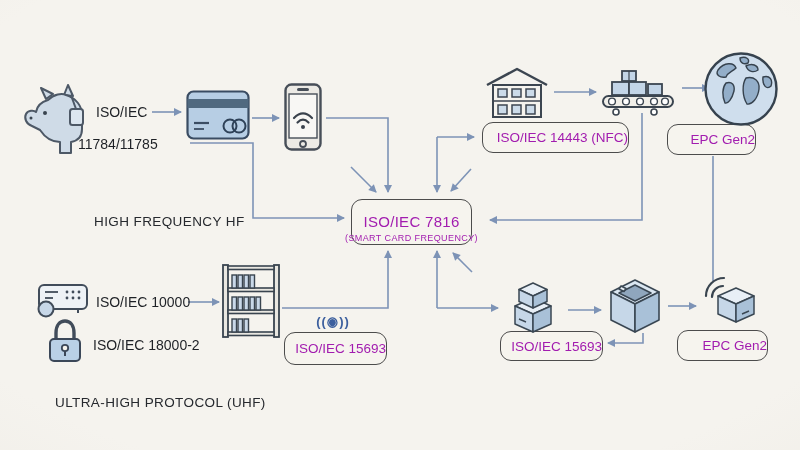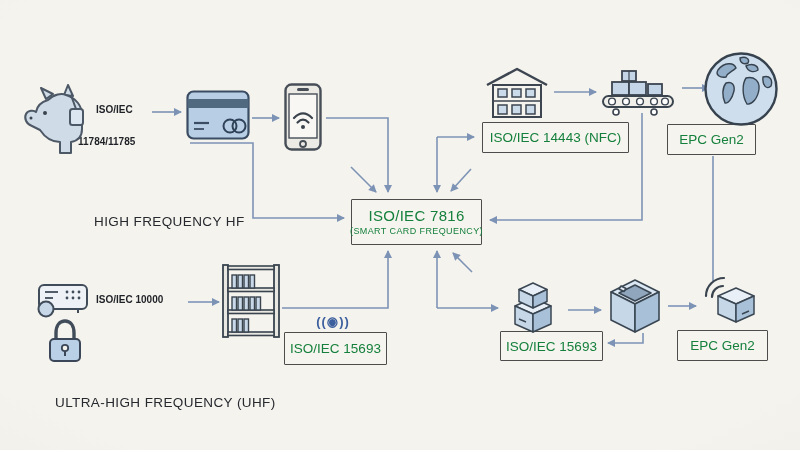--- a/index.html
+++ b/index.html
@@ -3,25 +3,25 @@
 <meta charset="utf-8">
 <style>
   html,body{margin:0;padding:0;background:#e8e5dd;}
   .stage{
     position:relative;width:800px;height:450px;overflow:hidden;
     background:radial-gradient(115% 115% at 50% 45%, #f5f3ee 55%, #eBe8e0 100%);
     font-family:"Liberation Sans", sans-serif;color:#1d2127;
   }
   .abs{position:absolute;}
   .section-label{font-size:13.5px;font-weight:500;letter-spacing:.4px;color:#26292e;white-space:nowrap;}
-  .small-label{font-size:10px;font-weight:700;color:#1e2126;white-space:nowrap;}
+  .small-label{font-size:14px;font-weight:400;color:#1e2126;white-space:nowrap;}
   .dbox{
-    position:absolute;display:flex;align-items:center;justify-content:center;
+    position:absolute;display:flex;align-items:center;justify-content:flex-end;
     border:1.4px solid #4c4c4c;background:#f6f4ee;box-sizing:border-box;
-    font-size:13.5px;color:#15803d;white-space:nowrap;border-radius:1px;
+    font-size:13.5px;color:#a21caf;white-space:nowrap;border-radius:11px;
   }
   .center-box{flex-direction:column;line-height:1.25;}
   .center-box .title{font-size:15px;letter-spacing:.3px;}
   .center-box .subtitle{font-size:9px;letter-spacing:.4px;margin-top:1px;}
   .rfid-glyph{font-size:13px;color:#3c5f9e;font-weight:600;letter-spacing:1px;}
   svg{display:block;}
   .connector{stroke:#7d93b6;stroke-width:1.6;fill:none;}
 </style>
 </head>
 <body>
@@ -90,29 +90,30 @@
       </g>
     <g>
         <path class="connector" d="M643,333 V343 H608" marker-end="url(#arw)"></path>
       </g>
     <g>
         <path class="connector" d="M668,306 H696" marker-end="url(#arw)"></path>
       </g>
   </svg>
 
   <div class="abs section-label" style="left:62px;top:214px;margin-left:32px;">HIGH FREQUENCY HF</div>
-  <div class="abs section-label" style="left:55px;top:395px;">ULTRA-HIGH FREQUENCY (UHF)</div>
+  <div class="abs section-label" style="left:55px;top:395px;">ULTRA-HIGH PROTOCOL (UHF)</div>
 
   <div class="abs small-label" style="left:96px;top:104px;">ISO/IEC</div>
   <div class="abs small-label" style="left:78px;top:136px;">11784/11785</div>
   <div class="abs small-label" style="left:96px;top:294px;">ISO/IEC 10000</div>
+  <div class="abs small-label" style="left:93px;top:337px;">ISO/IEC 18000-2</div>
 
   <div class="abs rfid-glyph" style="left:305px;top:314px;width:56px;text-align:center;">((◉))</div>
 
-  <div class="dbox center-box" style="left:351px;top:199px;width:131px;height:46px;">
+  <div class="dbox center-box" style="left:351px;top:199px;width:121px;height:46px;">
     <span class="title">ISO/IEC 7816</span>
     <span class="subtitle">(SMART CARD FREQUENCY)</span>
   </div>
   <div class="dbox" style="left:482px;top:122px;width:147px;height:31px;">
     <span>ISO/IEC 14443 (NFC)</span>
   </div>
   <div class="dbox" style="left:667px;top:124px;width:89px;height:31px;">
     <span>EPC Gen2</span>
   </div>
   <div class="dbox" style="left:284px;top:332px;width:103px;height:33px;">

